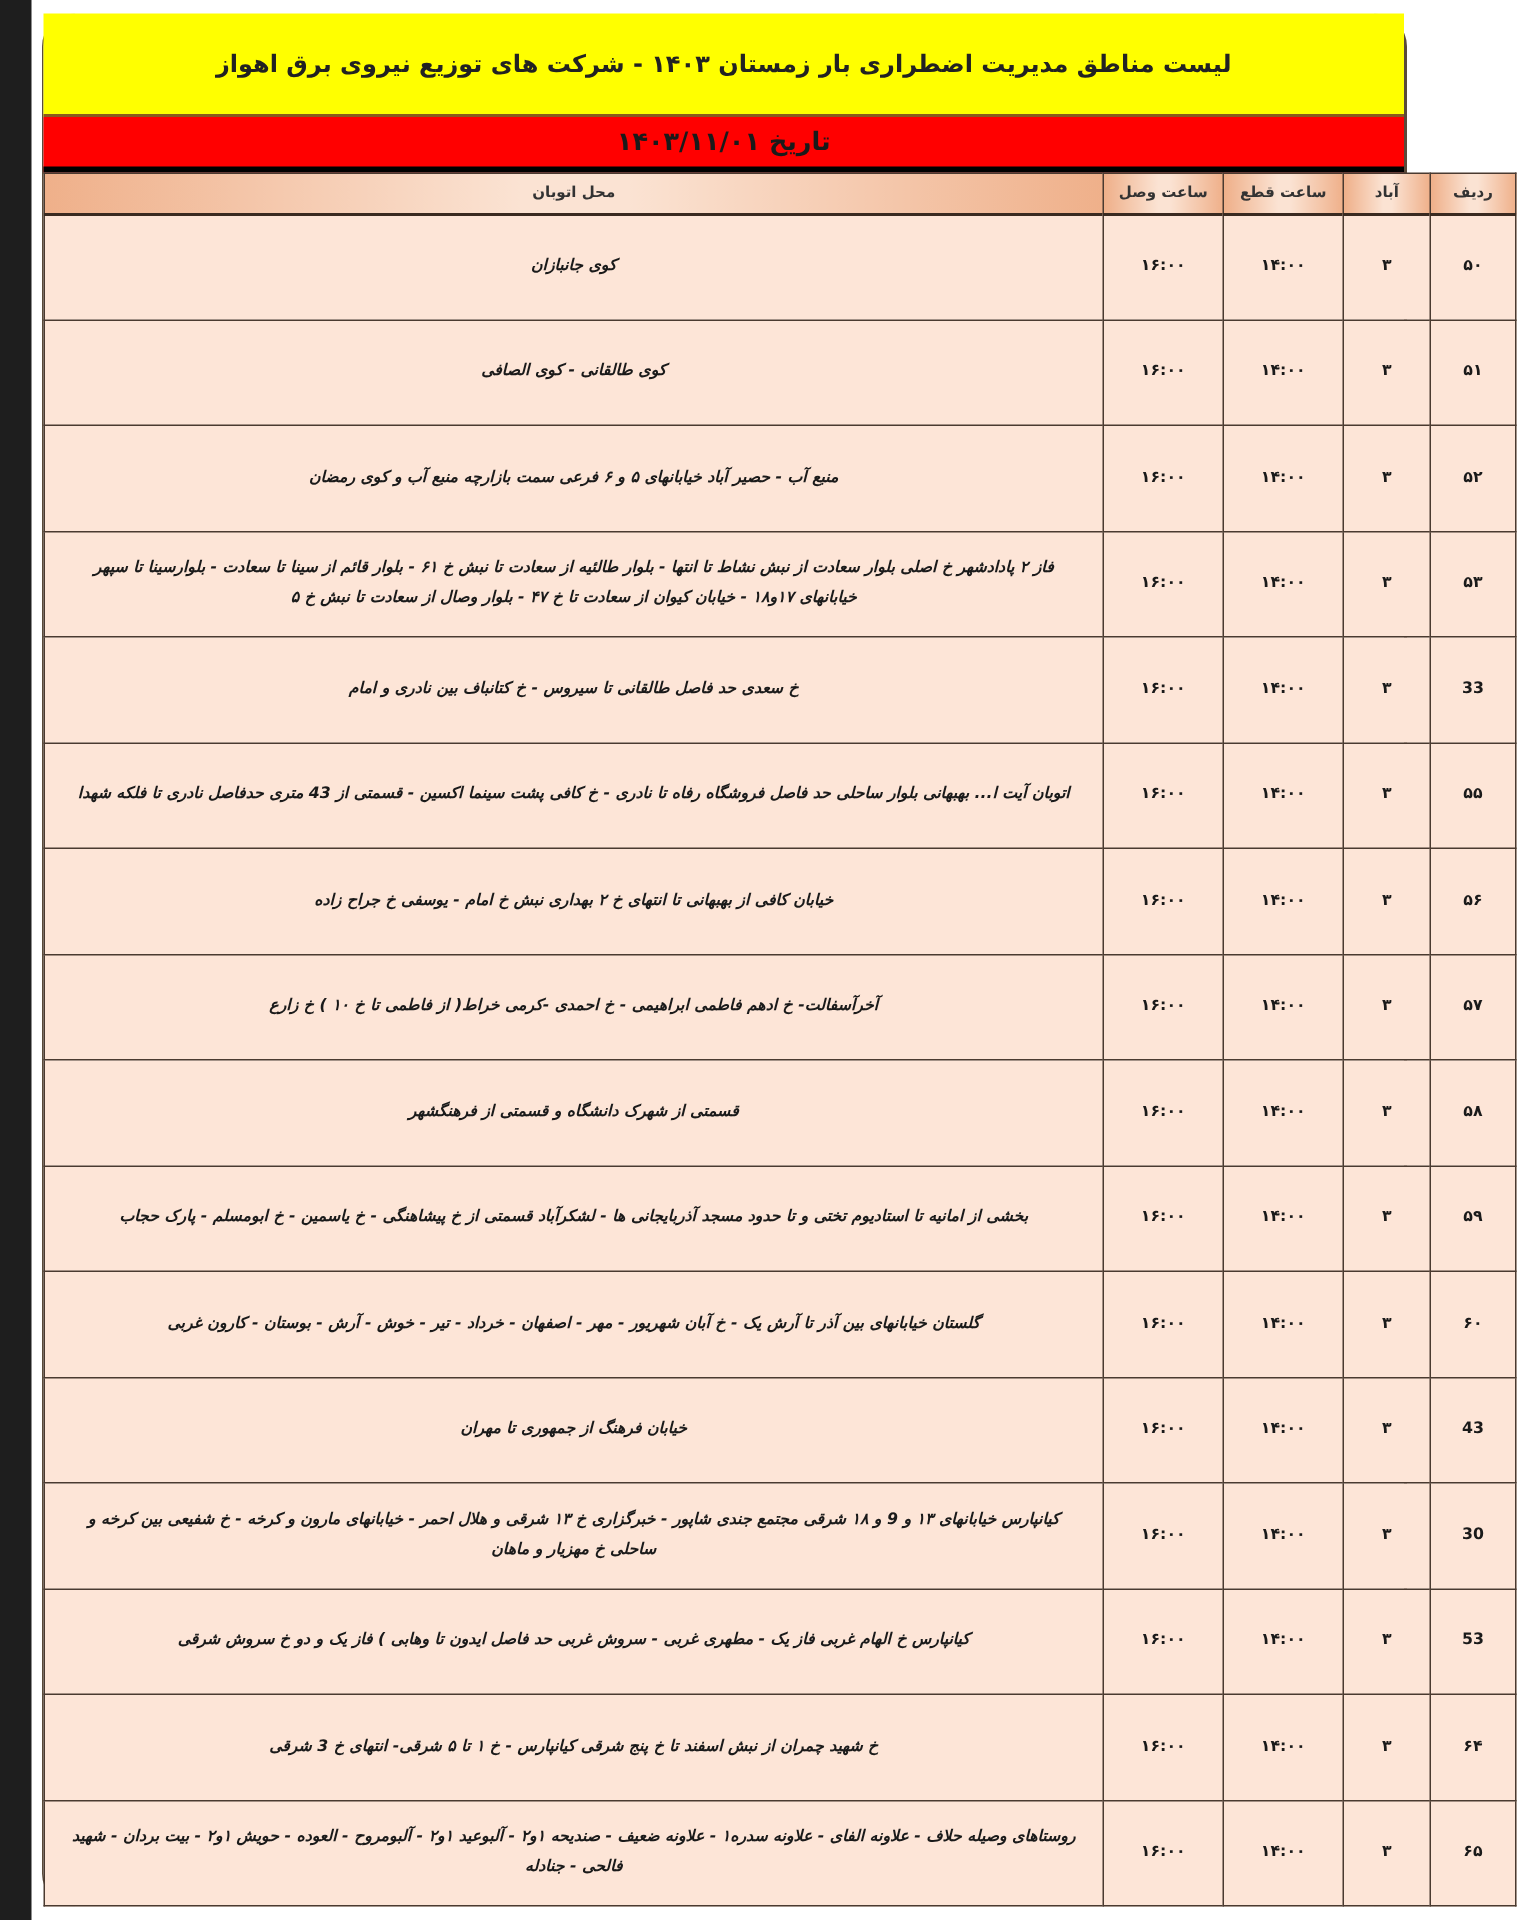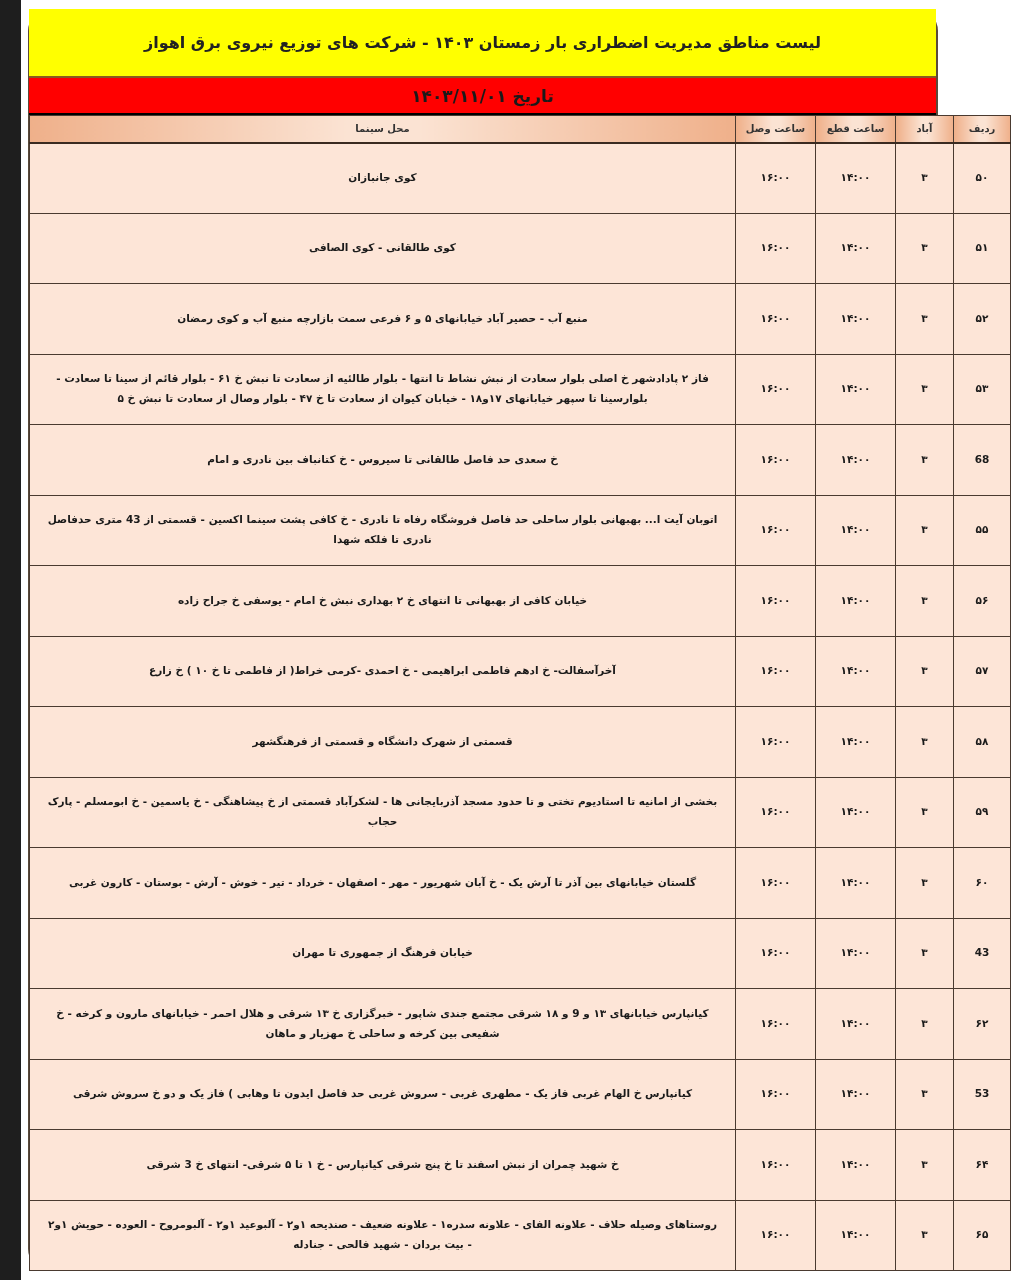--- a/index.html
+++ b/index.html
@@ -22,21 +22,21 @@
       border-bottom: 2px solid #8a5a20;
       display: flex; align-items: center; justify-content: center;
       direction: rtl;
     }
     .title-band span {
       font-family: "DejaVu Sans", sans-serif; font-weight: bold;
       font-size: 16px; color: #222;
     }
     .date-band {
       height: 37px; background: #ff0000;
-      border-bottom: 2px solid #000000;
+      border-bottom: 4px solid #000000;
       display: flex; align-items: center; justify-content: center;
       direction: rtl;
     }
     .date-band span {
       font-weight: bold; font-size: 17px; color: #1a1a1a;
     }
     table {
       width: 981px; border-collapse: collapse; direction: rtl;
       table-layout: fixed;
     }
@@ -47,21 +47,21 @@
       background: linear-gradient(to right, #efb08a 0%, #fbe3d3 45%, #fbe3d3 55%, #efb08a 100%);
       text-align: center; vertical-align: middle;
     }
     td {
       height: 70.5px; background: #fde5d7;
       border: 1.5px solid #4a3a30;
       text-align: center; vertical-align: middle;
       font-size: 10.5px; font-weight: bold; color: #1a1a1a;
       line-height: 1.9;
     }
-    td.loc { padding: 0 16px; }
+    td.loc { padding: 0 16px; font-style: italic; }
     col.c-row { width: 57px; }
     col.c-block { width: 58px; }
     col.c-cut { width: 80px; }
     col.c-on { width: 80px; }
     col.c-loc { width: 706px; }
   </style>
 </head>
 <body>
 
 <div class="left-strip"></div>
@@ -81,21 +81,21 @@
         <col class="c-cut">
         <col class="c-on">
         <col class="c-loc">
     </colgroup>
     <thead>
       <tr>
         <th>ردیف</th>
         <th>آباد</th>
         <th>ساعت قطع</th>
         <th>ساعت وصل</th>
-        <th>محل سینما</th>
+        <th>محل اتوبان</th>
       </tr>
     </thead>
     <tbody id="rows">
         <tr>
           <td>۵۰</td>
           <td>۳</td>
           <td>۱۴:۰۰</td>
           <td>۱۶:۰۰</td>
           <td class="loc">کوی جانبازان</td>
         </tr>
@@ -114,21 +114,21 @@
           <td class="loc">منبع آب - حصیر آباد خیابانهای ۵ و ۶ فرعی سمت بازارچه منبع آب و کوی رمضان</td>
         </tr>
         <tr>
           <td>۵۳</td>
           <td>۳</td>
           <td>۱۴:۰۰</td>
           <td>۱۶:۰۰</td>
           <td class="loc">فاز ۲ پادادشهر خ اصلی بلوار سعادت از نبش نشاط تا انتها - بلوار طالئیه از سعادت تا نبش خ ۶۱ - بلوار قائم از سینا تا سعادت - بلوارسینا تا سپهر خیابانهای ۱۷و۱۸ - خیابان کیوان از سعادت تا خ ۴۷ - بلوار وصال از سعادت تا نبش خ ۵</td>
         </tr>
         <tr>
-          <td>68</td>
+          <td>33</td>
           <td>۳</td>
           <td>۱۴:۰۰</td>
           <td>۱۶:۰۰</td>
           <td class="loc">خ سعدی حد فاصل طالقانی تا سیروس - خ کتانباف بین نادری و امام</td>
         </tr>
         <tr>
           <td>۵۵</td>
           <td>۳</td>
           <td>۱۴:۰۰</td>
           <td>۱۶:۰۰</td>
@@ -170,21 +170,21 @@
           <td class="loc">گلستان خیابانهای بین آذر تا آرش یک - خ آبان شهریور - مهر - اصفهان - خرداد - تیر - خوش - آرش - بوستان - کارون غربی</td>
         </tr>
         <tr>
           <td>43</td>
           <td>۳</td>
           <td>۱۴:۰۰</td>
           <td>۱۶:۰۰</td>
           <td class="loc">خیابان فرهنگ از جمهوری تا مهران</td>
         </tr>
         <tr>
-          <td>۶۲</td>
+          <td>30</td>
           <td>۳</td>
           <td>۱۴:۰۰</td>
           <td>۱۶:۰۰</td>
           <td class="loc">کیانپارس خیابانهای ۱۳ و 9 و ۱۸ شرقی مجتمع جندی شاپور - خبرگزاری خ ۱۳ شرقی و هلال احمر - خیابانهای مارون و کرخه - خ شفیعی بین کرخه و ساحلی خ مهزیار و ماهان</td>
         </tr>
         <tr>
           <td>53</td>
           <td>۳</td>
           <td>۱۴:۰۰</td>
           <td>۱۶:۰۰</td>

